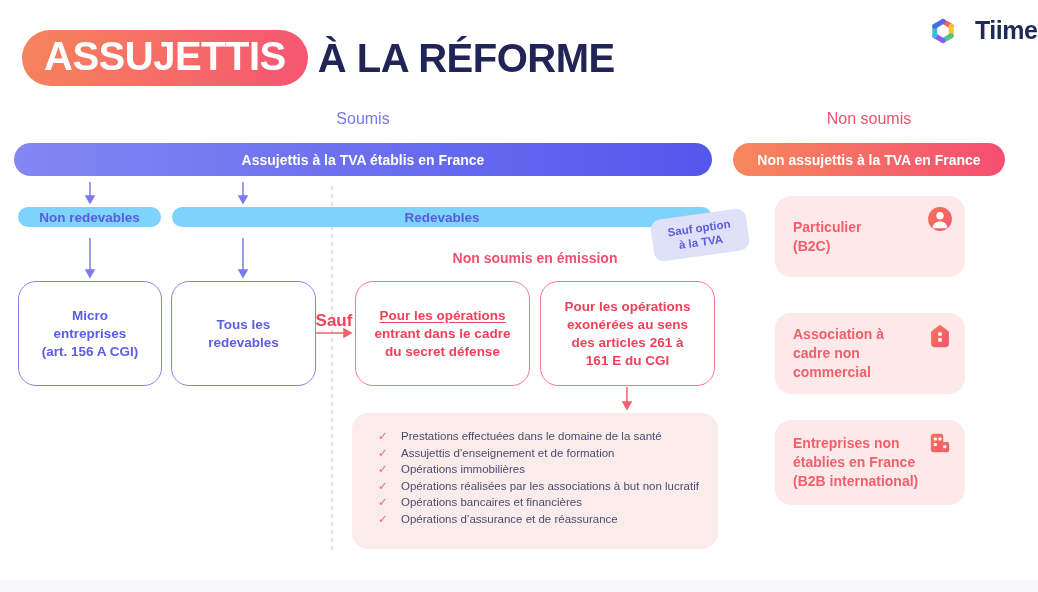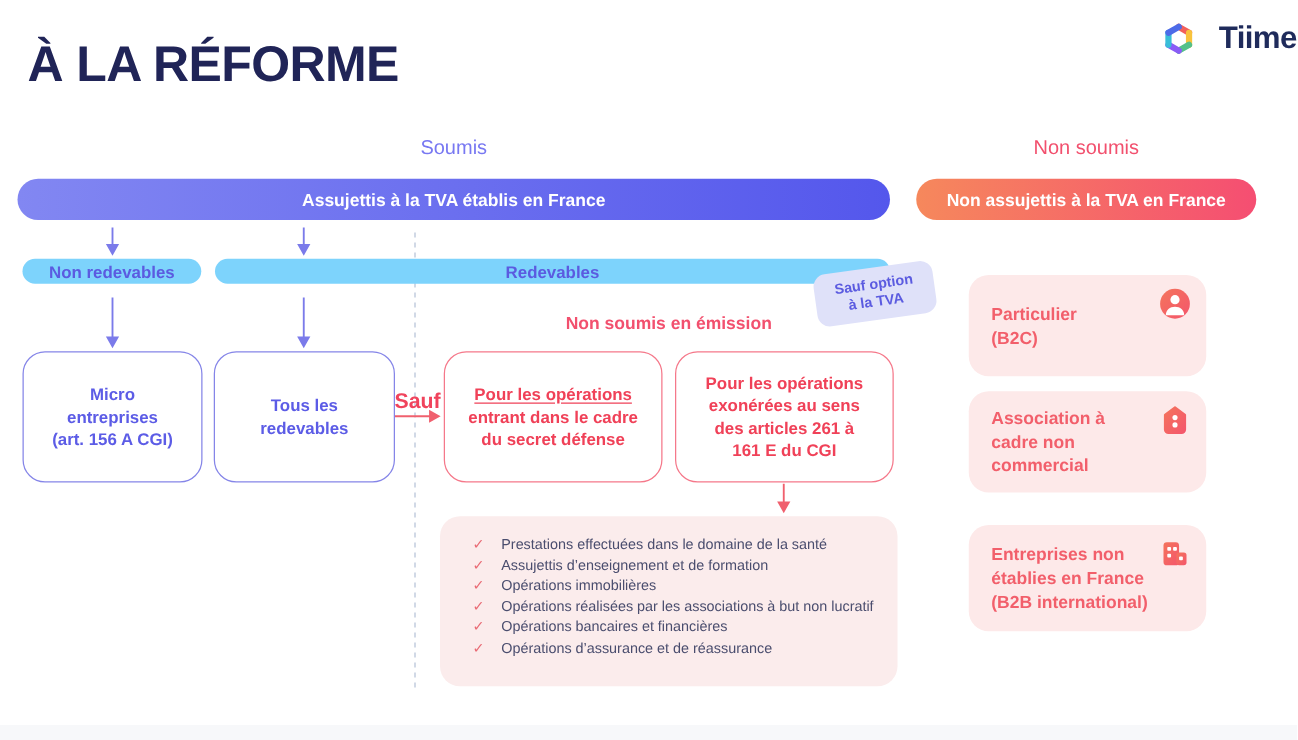--- a/index.html
+++ b/index.html
@@ -64,21 +64,21 @@
   
   .checklist { position:absolute; left:352px; top:413px; width:366px; height:136px;
     background:#FBECEC; border-radius:16px; padding:15px 18px 0 26px; }
   .check-row { display:flex; gap:11px; line-height:16.5px; }
   .check-mark { color:#E96A74; font-size:11.5px; font-weight:700; width:12px; flex:0 0 12px; }
   .check-text { color:#4A4D6E; font-size:11.5px; width:300px; }
 
   
   .card { position:absolute; left:775px; width:190px; background:#FDE9E9; border-radius:16px;
     display:flex; align-items:center; padding:10px 44px 10px 18px; }
-  .card-1 { top:220px; height:81px; }
+  .card-1 { top:196px; height:81px; }
   .card-2 { top:313px; height:81px; }
   .card-3 { top:420px; height:85px; }
   .card-label { color:#F25F6B; font-size:14px; font-weight:700; line-height:19px; }
   .card-icon { position:absolute; top:10px; right:12px; width:26px; height:26px; }
 
   .preline { white-space:pre-line; }
 
   
   .connectors { position:absolute; left:0; top:0; z-index:0; }
 
@@ -107,20 +107,21 @@
 
     <g stroke="#F0606E" stroke-width="1.5" fill="#F0606E">
       <line x1="316" y1="333" x2="345" y2="333"></line>
         <polygon points="344,329 344,337 351,333"></polygon>
       <line x1="627" y1="387" x2="627" y2="403"></line>
         <polygon points="623,402 631,402 627,409"></polygon>
     </g>
   </svg>
 
   <div class="title-row">
+    <span class="title-pill">ASSUJETTIS</span>
     <span class="title-rest">À LA RÉFORME</span>
   </div>
 
   <div class="brand">
     <svg class="brand-icon" width="26" height="26" viewBox="0 0 24 24">
       <g fill="none" stroke-width="4.6" stroke-linecap="round">
         <line x1="12" y1="3.2" x2="19.6" y2="7.6" stroke="#F2605A"></line>
         <line x1="19.6" y1="7.6" x2="19.6" y2="16.4" stroke="#F8C33C"></line>
         <line x1="19.6" y1="16.4" x2="12" y2="20.8" stroke="#54C08A"></line>
         <line x1="12" y1="20.8" x2="4.4" y2="16.4" stroke="#8A5CF6"></line>

